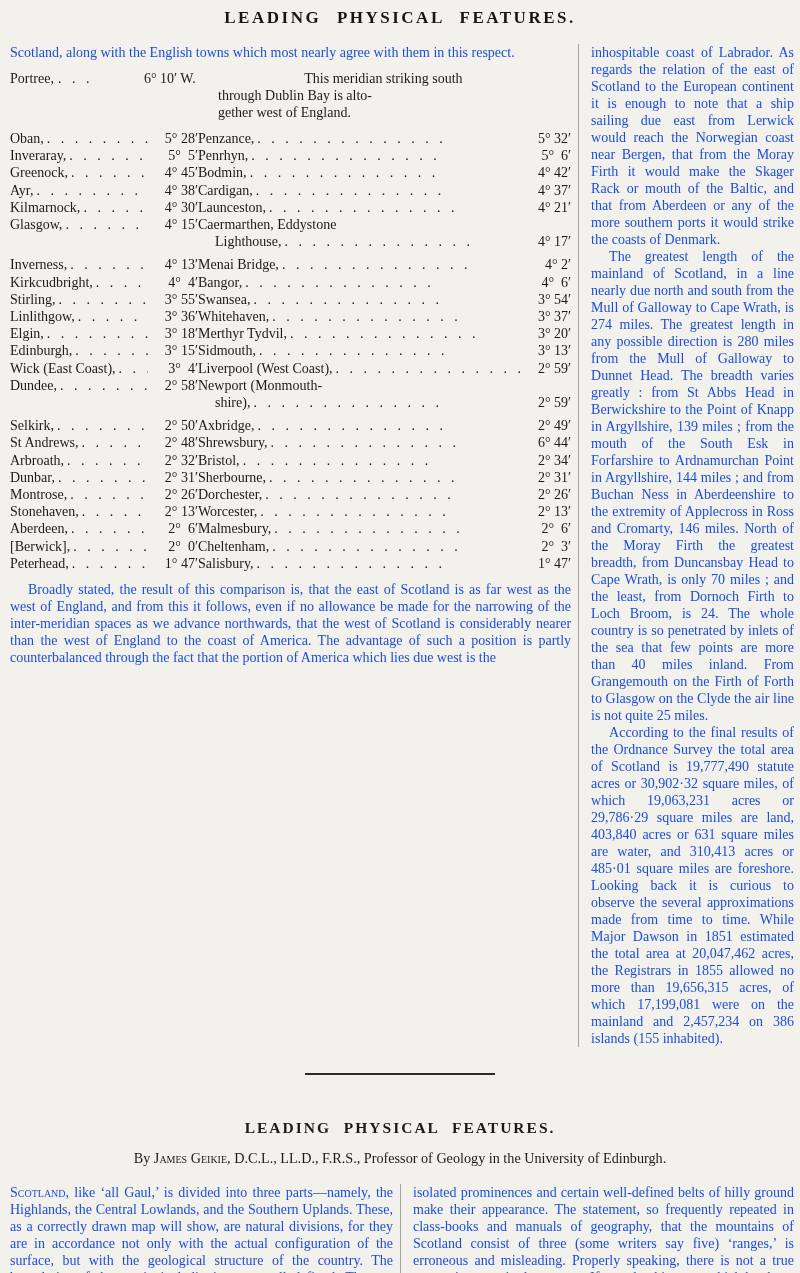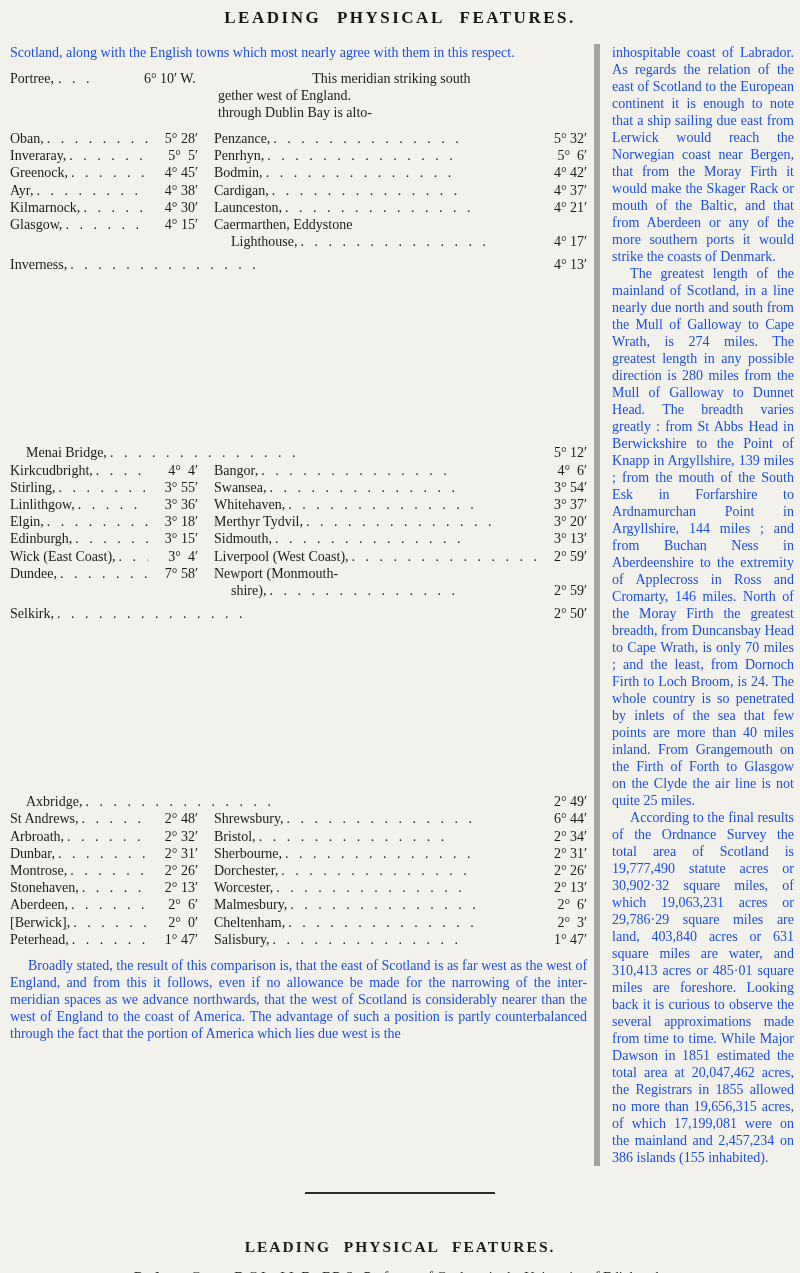--- a/index.html
+++ b/index.html
@@ -16,44 +16,44 @@
 
   .main-title {
     text-align: center;
     font-size: 17px; font-weight: bold;
     letter-spacing: 2.5px; word-spacing: 9px;
     color: #161616;
   }
 
   .cols { display: flex; align-items: stretch; margin-top: 16px; }
   .col-l { flex: 0 0 396px; padding: 0 7px 0 6px; }
-  .col-r { flex: 1; border-left: 6px solid #a3a3a3; padding: 0 2px 0 12px; }
+  .col-r { flex: 1; border-left: 1px solid #a3a3a3; padding: 0 2px 0 12px; }
 
   .body-text {
     font-size: 14px; line-height: 17px;
     text-align: justify;
     color: #1d4ed8;
   }
   .ind { text-indent: 18px; }
 
   
   .portree-line { display: flex; font-size: 14px; line-height: 17px; margin-top: 9px; }
   .portree-line .pn { white-space: pre; }
   .portree-line .pd { flex: 0 0 58px; overflow: hidden; white-space: pre; margin: 0 4px; }
   .portree-line .pv { white-space: pre; margin-left: 24px; }
   .portree-line .pnote { flex: 1; text-align: center; }
   .pnote-cont { font-size: 14px; line-height: 17px; margin-left: 208px; }
 
   
   .ltable { margin-top: 9px; font-size: 14px; line-height: 17.2px; }
   .trow { display: flex; }
-  .trow.gap { margin-top: 6px; flex-direction: column; }
+  .trow.gap { margin-top: 6px; }
   .tcell { display: flex; min-width: 0; }
   .tcell-s { flex: 0 0 188px; }
-  .tcell-e { flex: 1; margin-left: 16px; }
+  .tcell-e { flex: 1; }
   .tcell.indent .tn { padding-left: 17px; text-align: center; }
   .tn { white-space: pre; }
   .td { flex: 1; overflow: hidden; white-space: pre; margin: 0 3px; }
   .tv { white-space: pre; min-width: 47px; text-align: right; }
   .tv.noval { min-width: 0; }
 
   .closing { margin-top: 9px; }
 
   
   .rule {
@@ -88,22 +88,22 @@
     <div class="col-l">
       <p class="body-text">Scotland, along with the English towns which most nearly agree with them in this respect.</p>
 
       <div>
         <div class="portree-line">
           <span class="pn">Portree,</span>
           <span class="pd">.   .   .</span>
           <span class="pv">6° 10′ W.</span>
           <span class="pnote">This meridian striking south</span>
         </div>
+        <div class="pnote-cont">through Dublin Bay is alto-</div>
         <div class="pnote-cont">gether west of England.</div>
-        <div class="pnote-cont">through Dublin Bay is alto-</div>
       </div>
 
       <div class="ltable">
   <div class="trow">
     <div class="tcell tcell-s">
       <span class="tn">Oban,</span>
       <span class="td">.   .   .   .   .   .   .   .   .   .   .   .   .   .</span>
       <span class="tv">5° 28′</span>
     </div>
     <div class="tcell tcell-e">
@@ -193,21 +193,21 @@
 
   <div class="trow gap">
     <div class="tcell tcell-s">
       <span class="tn">Inverness,</span>
       <span class="td">.   .   .   .   .   .   .   .   .   .   .   .   .   .</span>
       <span class="tv">4° 13′</span>
     </div>
     <div class="tcell tcell-e">
       <span class="tn">Menai Bridge,</span>
       <span class="td">.   .   .   .   .   .   .   .   .   .   .   .   .   .</span>
-      <span class="tv">5° 12′</span>
+      <span class="tv">4° 2′</span>
     </div>
   </div>
 
   <div class="trow">
     <div class="tcell tcell-s">
       <span class="tn">Kirkcudbright,</span>
       <span class="td">.   .   .   .   .   .   .   .   .   .   .   .   .   .</span>
       <span class="tv">4°  4′</span>
     </div>
     <div class="tcell tcell-e">
@@ -279,21 +279,21 @@
       <span class="tn">Liverpool (West Coast),</span>
       <span class="td">.   .   .   .   .   .   .   .   .   .   .   .   .   .</span>
       <span class="tv">2° 59′</span>
     </div>
   </div>
 
   <div class="trow">
     <div class="tcell tcell-s">
       <span class="tn">Dundee,</span>
       <span class="td">.   .   .   .   .   .   .   .   .   .   .   .   .   .</span>
-      <span class="tv">7° 58′</span>
+      <span class="tv">2° 58′</span>
     </div>
     <div class="tcell tcell-e">
       <span class="tn">Newport (Monmouth-</span>
       <span class="td"></span>
       <span class="tv noval"></span>
     </div>
   </div>
 
   <div class="trow">
     <div class="tcell tcell-s">

